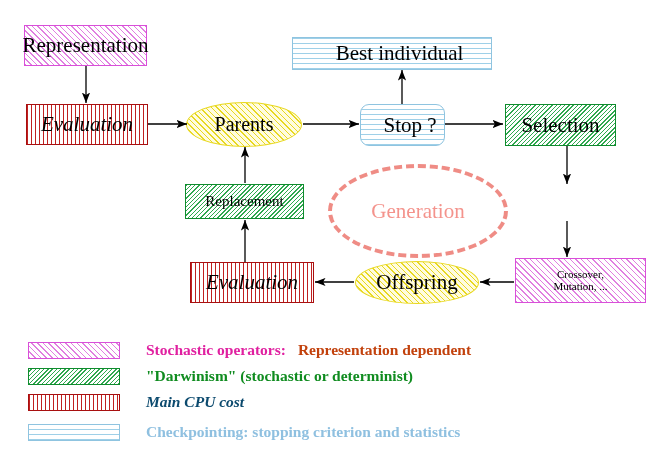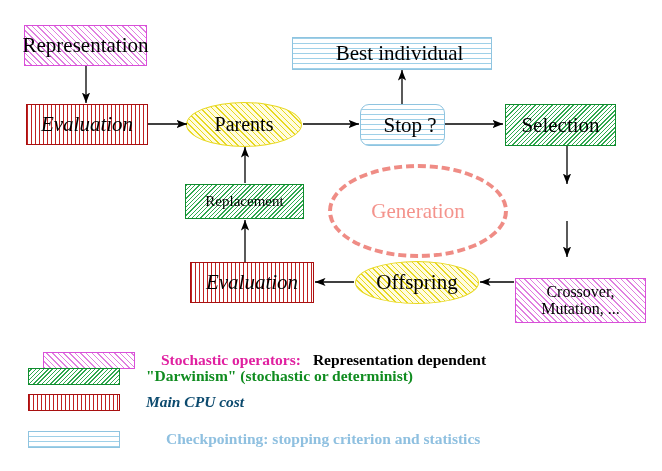--- a/index.html
+++ b/index.html
@@ -65,21 +65,21 @@
   
   #arrows{position:absolute;left:0;top:0;width:662px;height:471px;
           pointer-events:none;z-index:1;}
 
   
   #legend{position:absolute;left:0;top:336px;width:662px;height:135px;}
   .leg-row{position:absolute;left:0;height:24px;display:flex;align-items:center;}
   .swatch{width:92px;height:17px;box-sizing:border-box;margin-left:28px;}
   .leg-text{margin-left:26px;white-space:nowrap;font-size:15.5px;font-weight:bold;}
   .t-magenta{color:#e020a0;}
-  .t-gold{color:#000000;}
+  .t-gold{color:#c2410c;}
   .t-green{color:#108c20;}
   .t-red{color:#0c4a6e;font-style:italic;}
   .t-blue{color:#8fc0e0;}
 </style>
 </head>
 <body>
 
 <div id="canvas">
 
   <svg id="arrows" viewBox="0 0 662 471" width="662" height="471">
@@ -132,21 +132,21 @@
 
   <div class="node rect fill-blue" style="left:292px;top:37px;width:200px;height:33px;font-size:21px;">
     <span class="lbl">Best individual</span>
   </div>
 
   <div class="node rect fill-green" style="left:505px;top:104px;width:111px;height:42px;font-size:21px;">
     <span class="lbl">Selection</span>
   </div>
 
 
-  <div class="node rect fill-magenta" style="left:515px;top:258px;width:131px;height:45px;font-size:16px;flex-direction:column;margin-top:20px;">
+  <div class="node rect fill-magenta" style="left:515px;top:258px;width:131px;height:45px;font-size:11px;flex-direction:column;">
     <span class="lbl">Crossover,</span>
     <span class="lbl">Mutation, ...</span>
   </div>
 
   <div class="node ellipse fill-yellow" style="left:355px;top:261px;width:124px;height:43px;font-size:21px;">
     <span class="lbl">Offspring</span>
   </div>
 
   <div class="node rect fill-red" style="left:190px;top:262px;width:124px;height:41px;font-size:21px;">
     <span class="lbl">Evaluation</span>
@@ -155,36 +155,36 @@
   <div class="node rect fill-green" style="left:185px;top:184px;width:119px;height:35px;font-size:15px;">
     <span class="lbl">Replacement</span>
   </div>
 
   <div class="generation" style="left:328px;top:164px;width:172px;height:86px;font-size:21px;">
     <span>Generation</span>
   </div>
 
   <div id="legend">
 
-    <div class="leg-row" style="top:12px;margin-left:15px;">
+    <div class="leg-row" style="top:2px;">
       <span class="swatch fill-magenta" style="border:1.5px solid #d94fd9;"></span>
       <span class="leg-text t-magenta">Stochastic operators:</span>
       <span class="leg-text t-gold" style="margin-left:12px;">Representation dependent</span>
     </div>
 
     <div class="leg-row" style="top:28px;">
       <span class="swatch fill-green" style="border:1.5px solid #0f8c2e;"></span>
       <span class="leg-text t-green">"Darwinism" (stochastic or determinist)</span>
     </div>
 
     <div class="leg-row" style="top:54px;">
       <span class="swatch fill-red" style="border:1.5px solid #a81010;"></span>
       <span class="leg-text t-red">Main CPU cost</span>
     </div>
 
-    <div class="leg-row" style="top:91px;gap:20px;">
+    <div class="leg-row" style="top:84px;">
       <span class="swatch fill-blue" style="border:1.5px solid #8fc4e0;"></span>
       <span class="leg-text t-blue">Checkpointing: stopping criterion and statistics</span>
     </div>
 
   </div>
 
 </div>
 
 </body></html>

